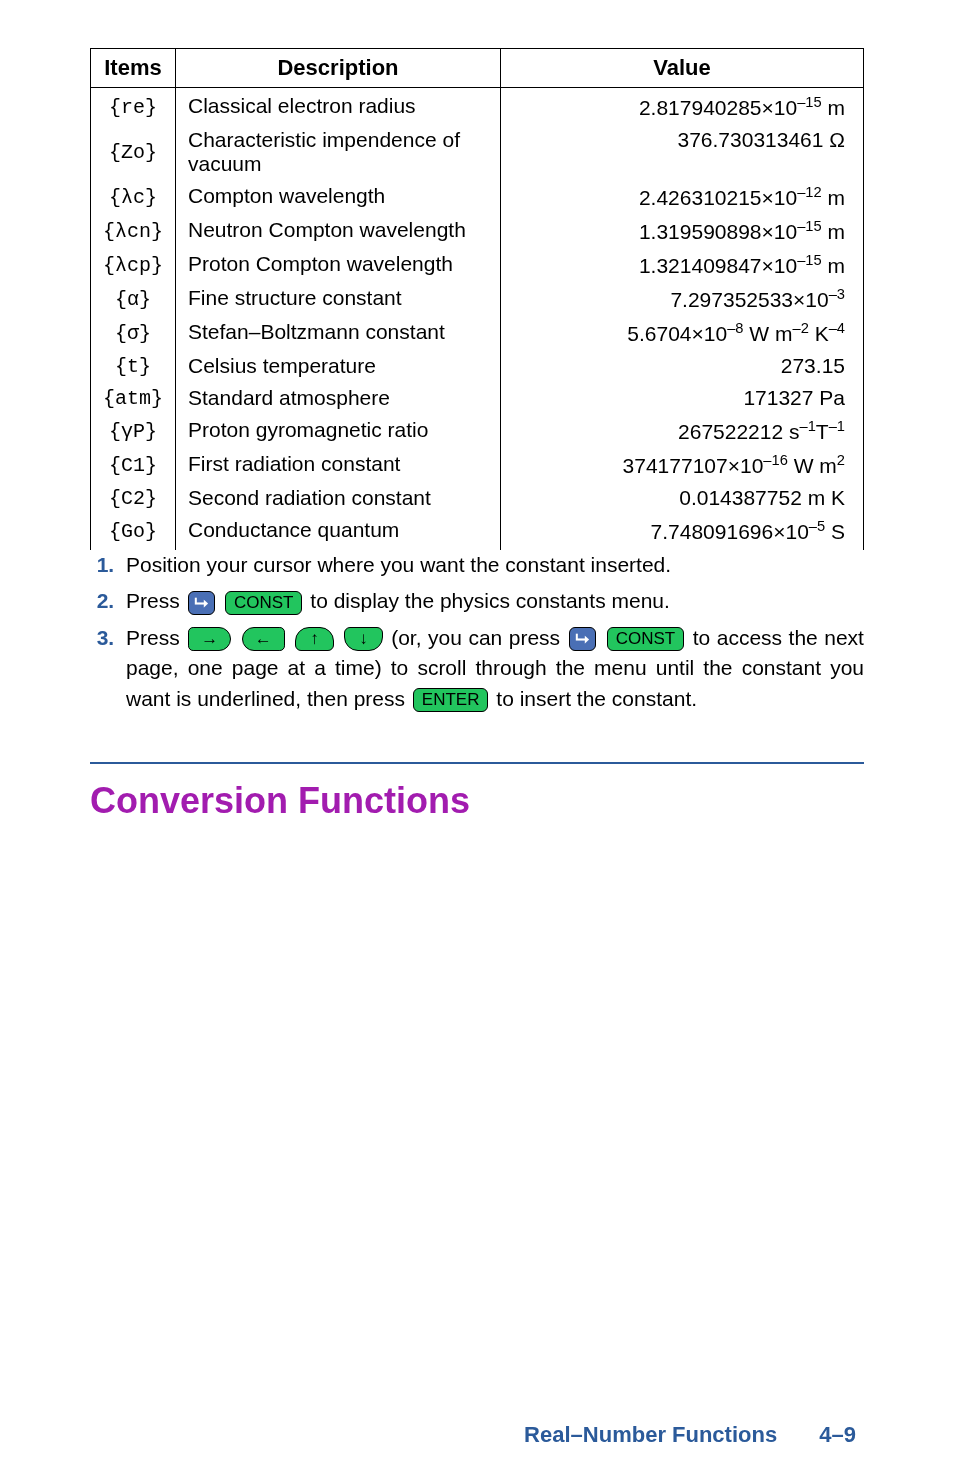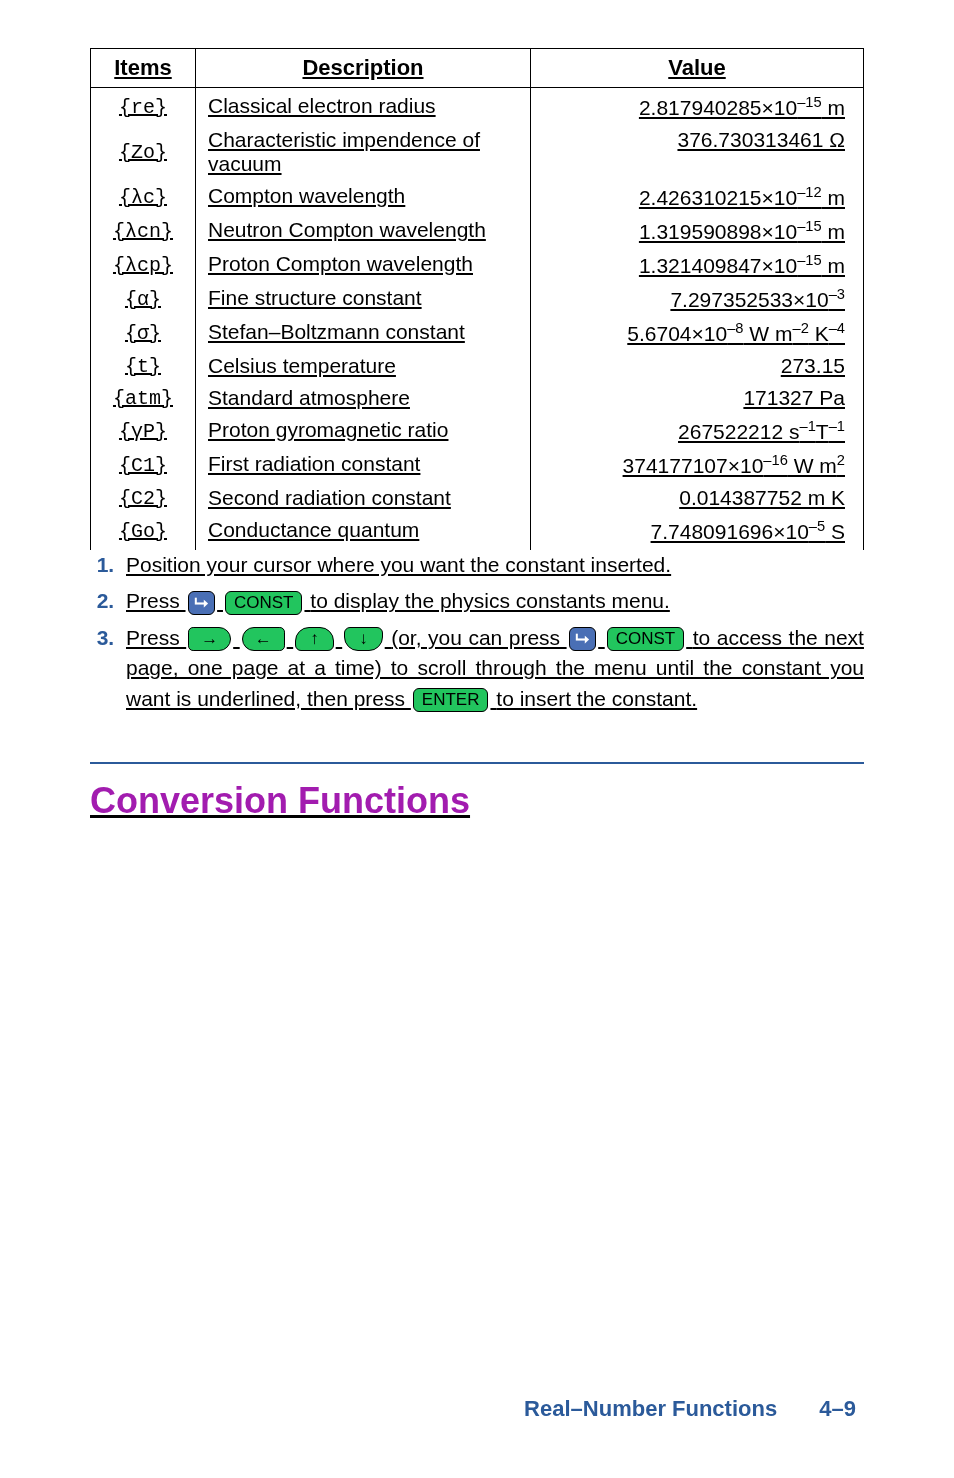--- a/index.html
+++ b/index.html
@@ -9,30 +9,29 @@
     font-family: "Futura", "Century Gothic", "Trebuchet MS", Arial, sans-serif;
     color: #000;
     width: 954px;
   }
   .page {
     box-sizing: border-box;
     width: 954px;
     min-height: 1478px;
     padding: 48px 90px 40px 90px;
     position: relative;
-    text-decoration: underline;
   }
   table.constants {
     border-collapse: collapse;
     width: 100%;
     font-size: 21px;
   }
   table.constants th, table.constants td {
     border: 1.5px solid #000;
-    padding: 4px 12px;
+    padding: 4px 2px;
     vertical-align: top;
   }
   table.constants th {
     font-weight: 700;
     text-align: center;
     font-size: 22px;
     padding: 6px 10px;
   }
   table.constants td.items {
     width: 80px;
@@ -122,21 +121,21 @@
     margin: 6px 0 14px 0;
   }
   p.body {
     font-size: 21px;
     line-height: 1.45;
     text-align: justify;
     margin: 0;
   }
   .footer {
     position: absolute;
-    bottom: 56px;
+    bottom: 30px;
     right: 98px;
     font-size: 22px;
     font-weight: 700;
     color: #2b5a9a;
   }
   .footer .pg { margin-left: 36px; }
   .blue { color: #2b5a9a; }
 </style>
 </head>
 <body>

